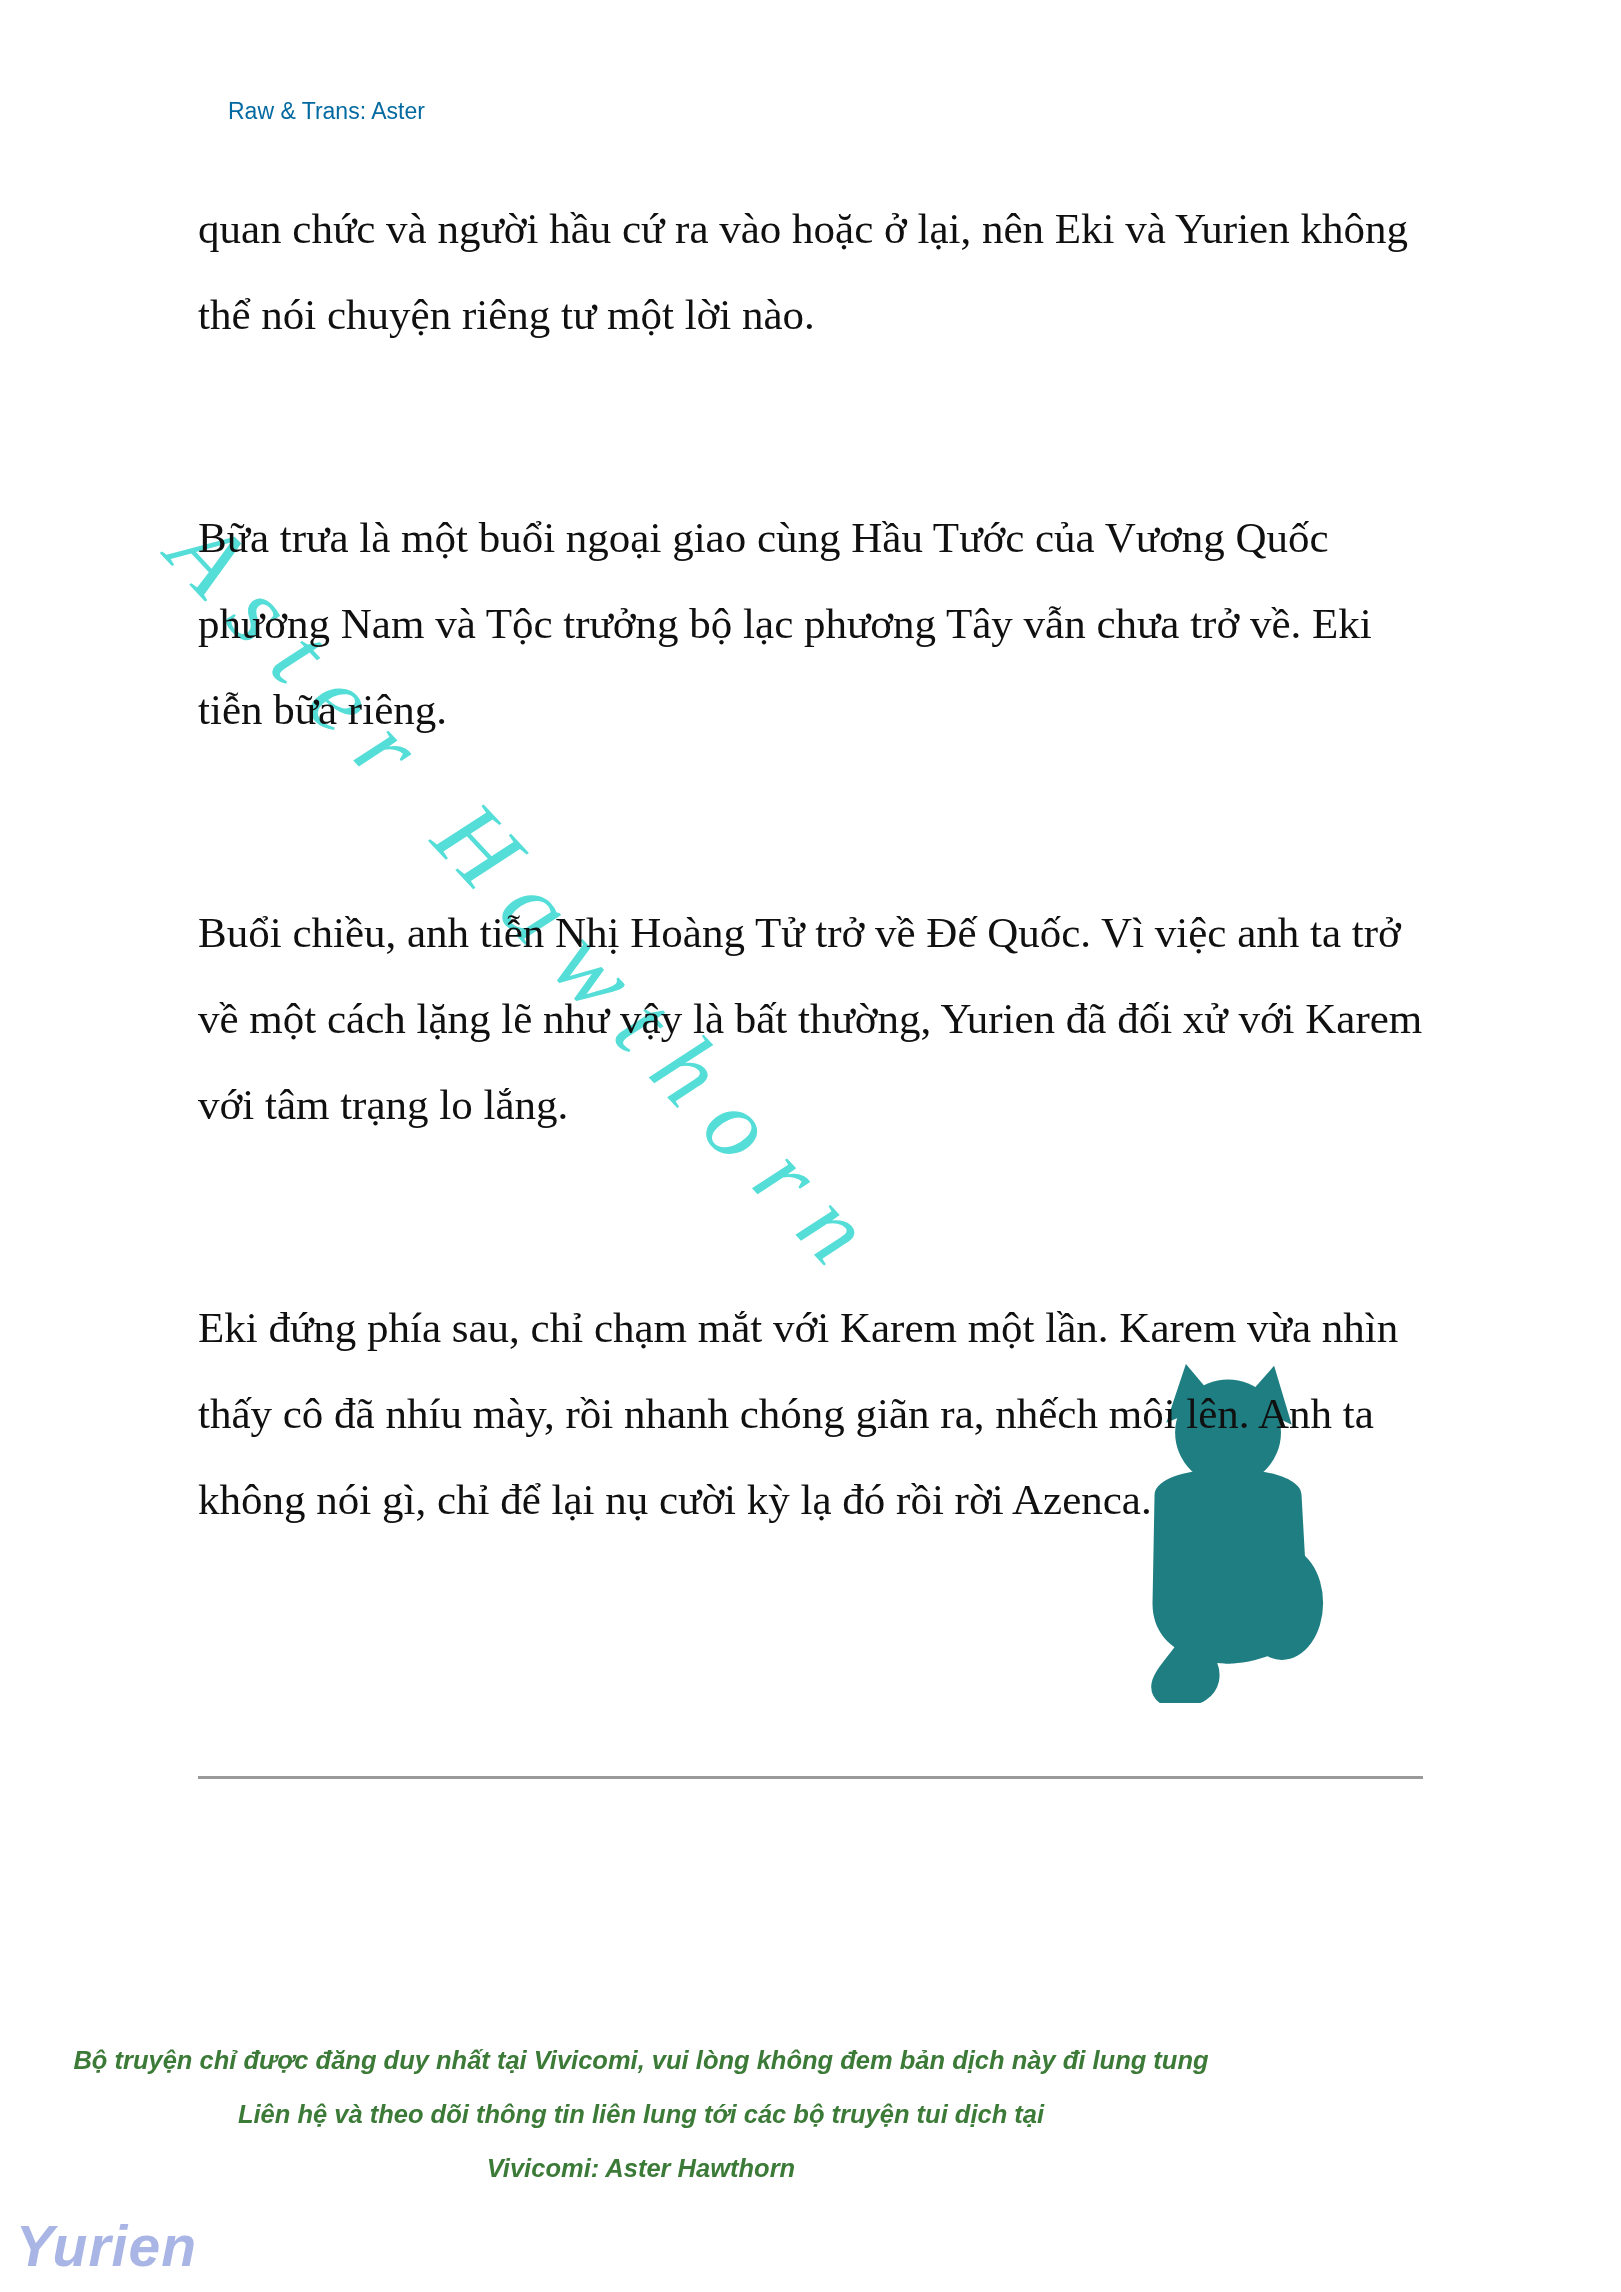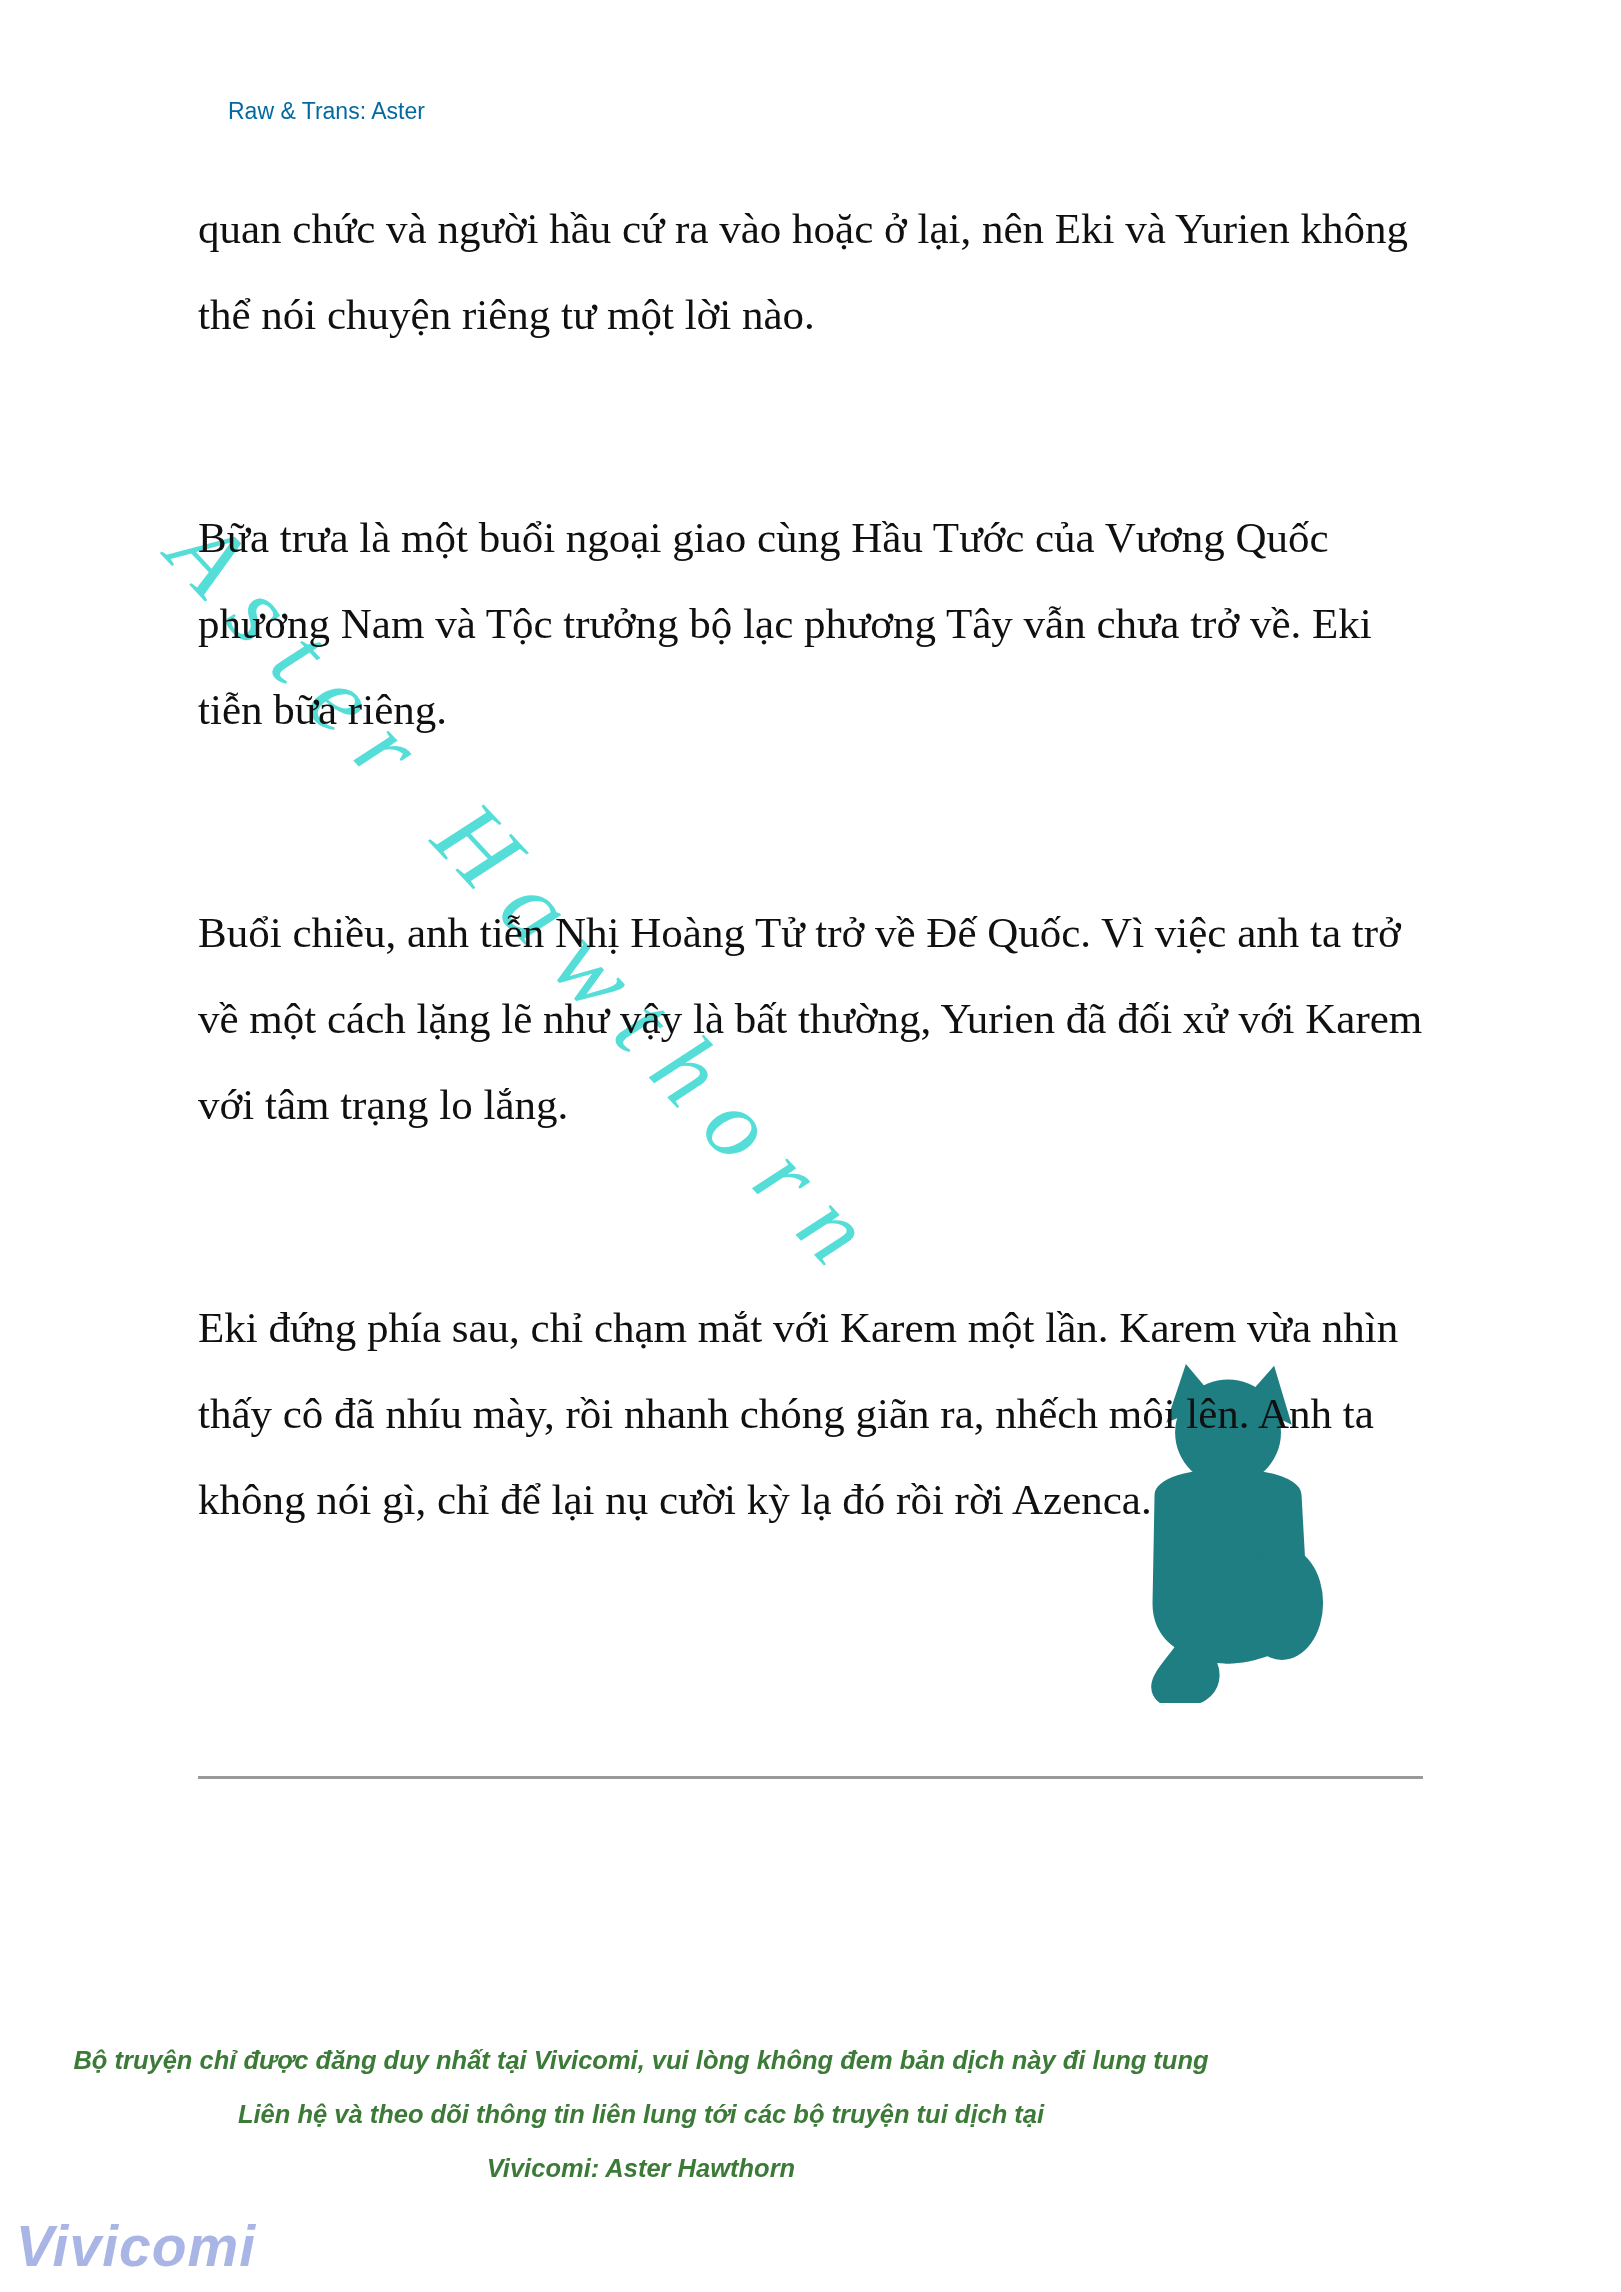--- a/index.html
+++ b/index.html
@@ -146,16 +146,16 @@
   </div>
 
   <hr class="divider">
 
   <div class="footer">
     <p>Bộ truyện chỉ được đăng duy nhất tại Vivicomi, vui lòng không đem bản dịch này đi lung tung</p>
     <p>Liên hệ và theo dõi thông tin liên lung tới các bộ truyện tui dịch tại</p>
     <p>Vivicomi: Aster Hawthorn</p>
   </div>
 
-  <div class="logo">Vivicomi</div>
+  <div class="logo">Yurien</div>
 
 </div>
 
 
 </body></html>

